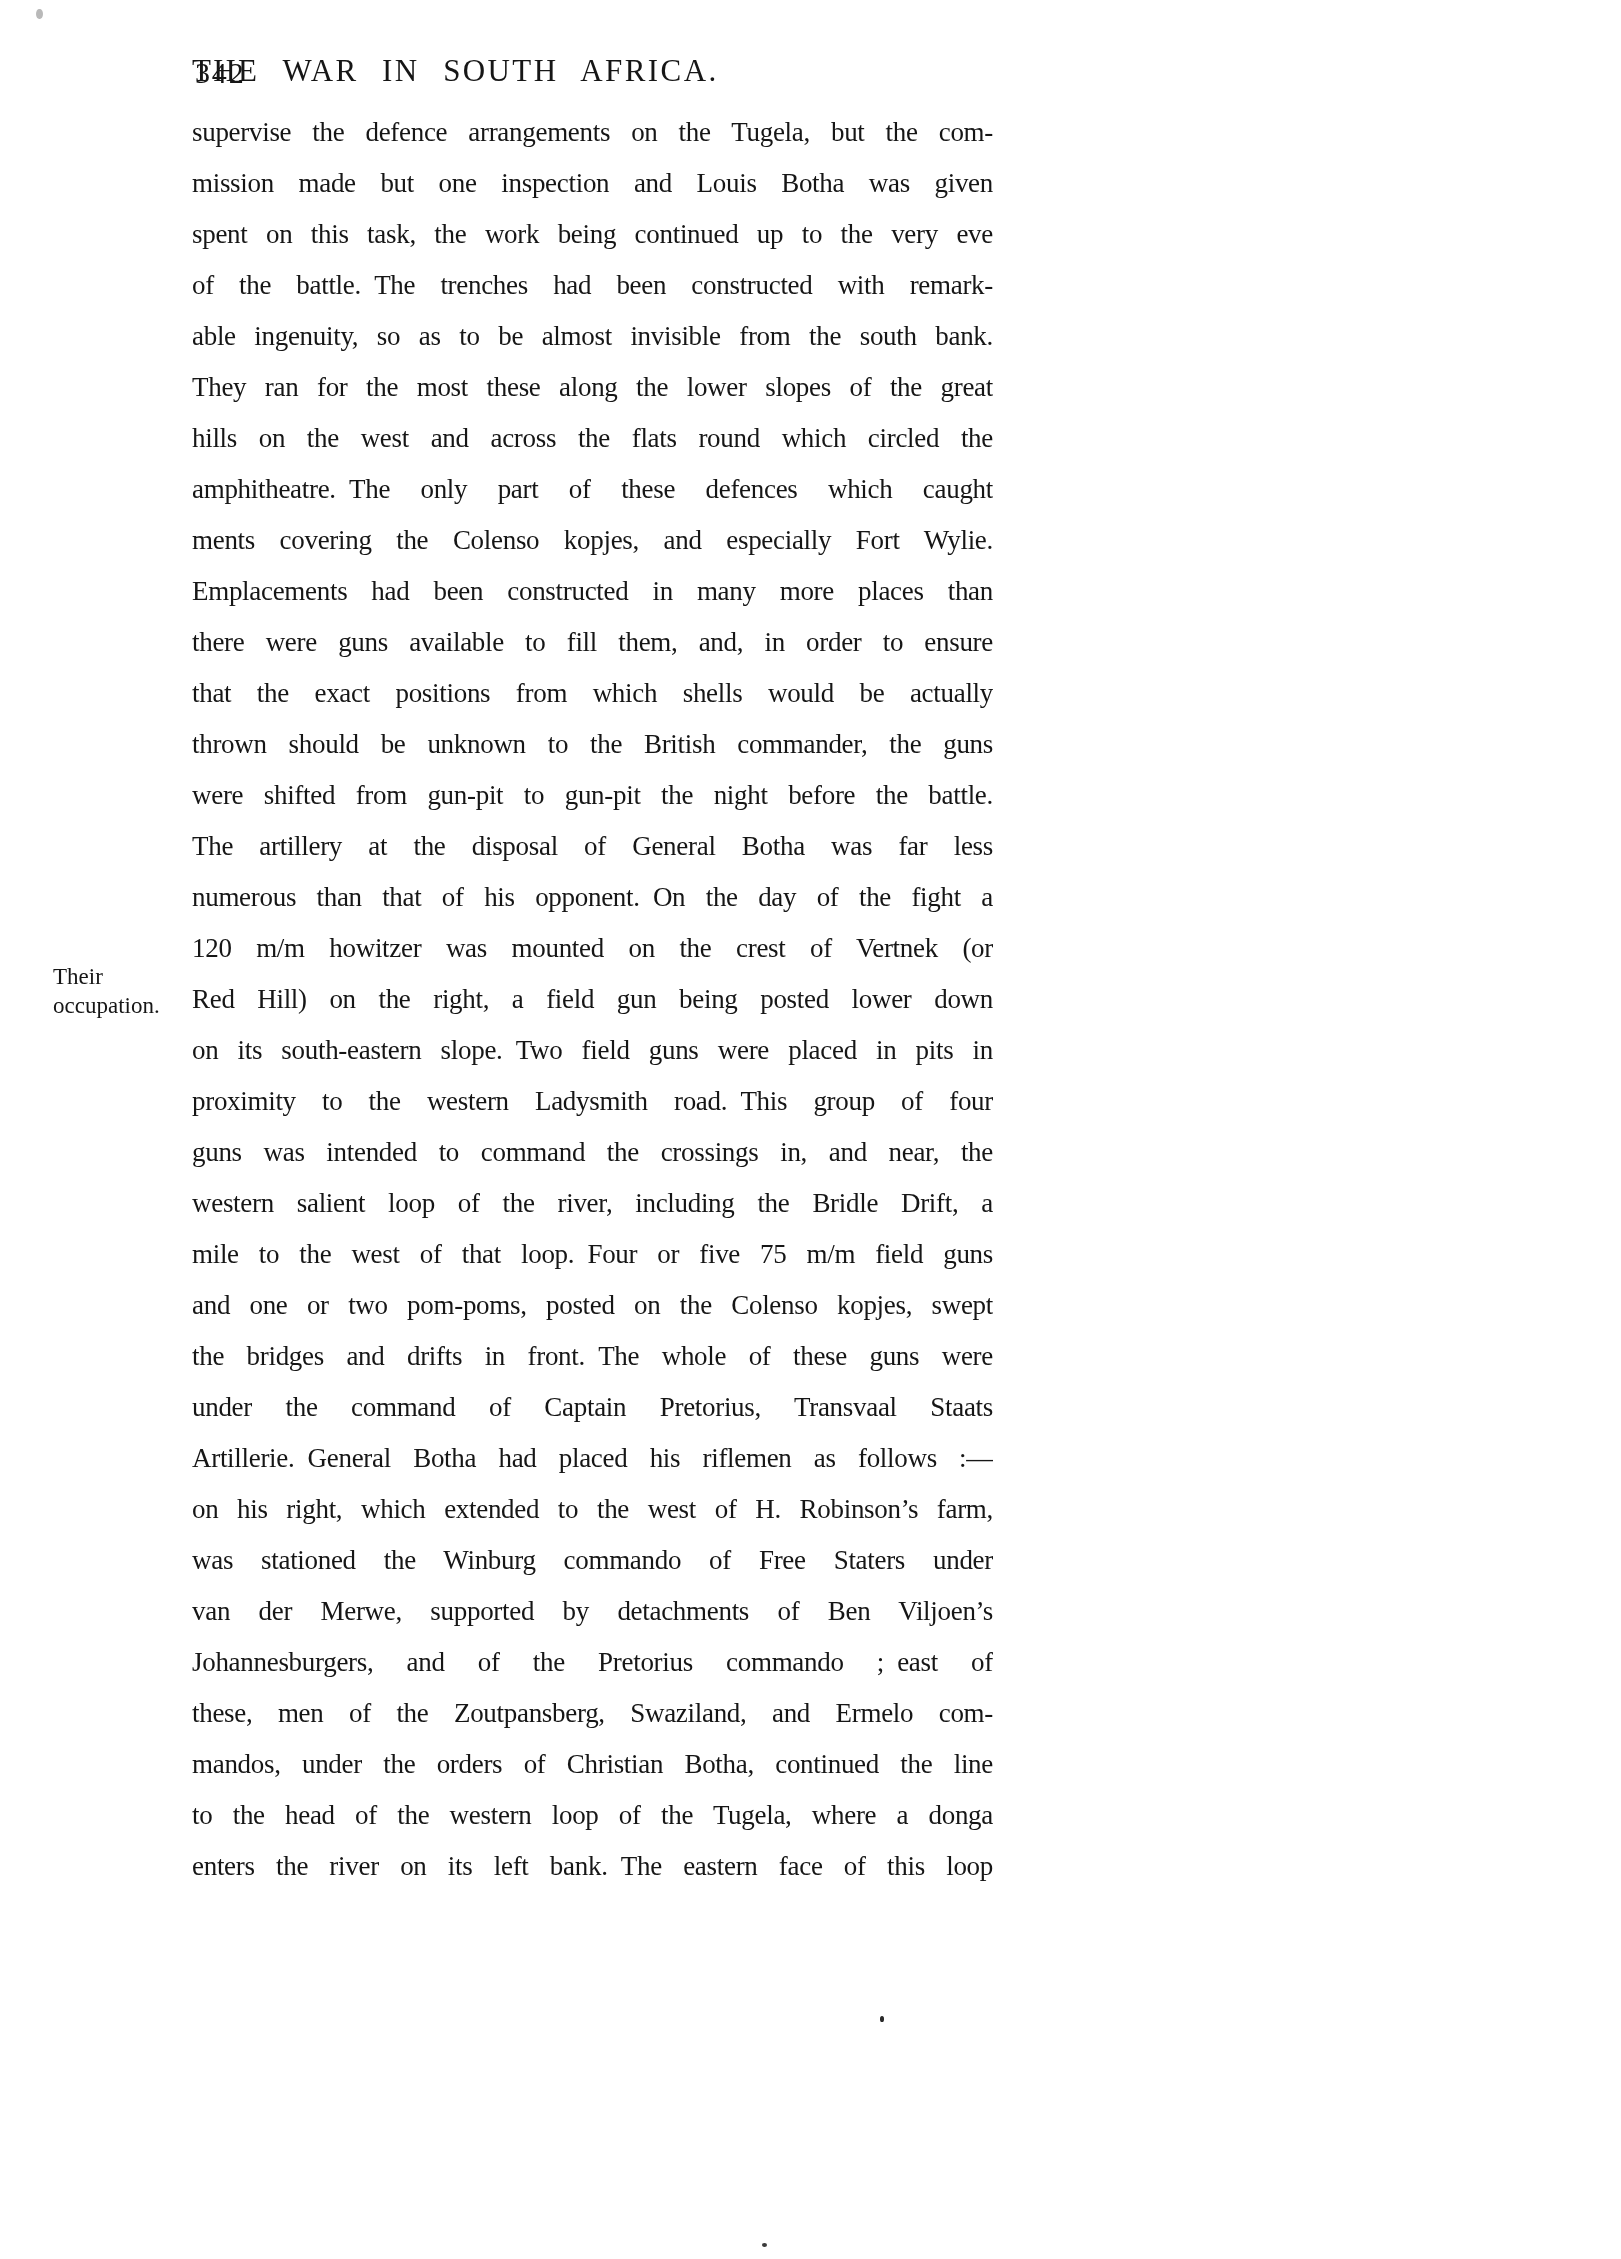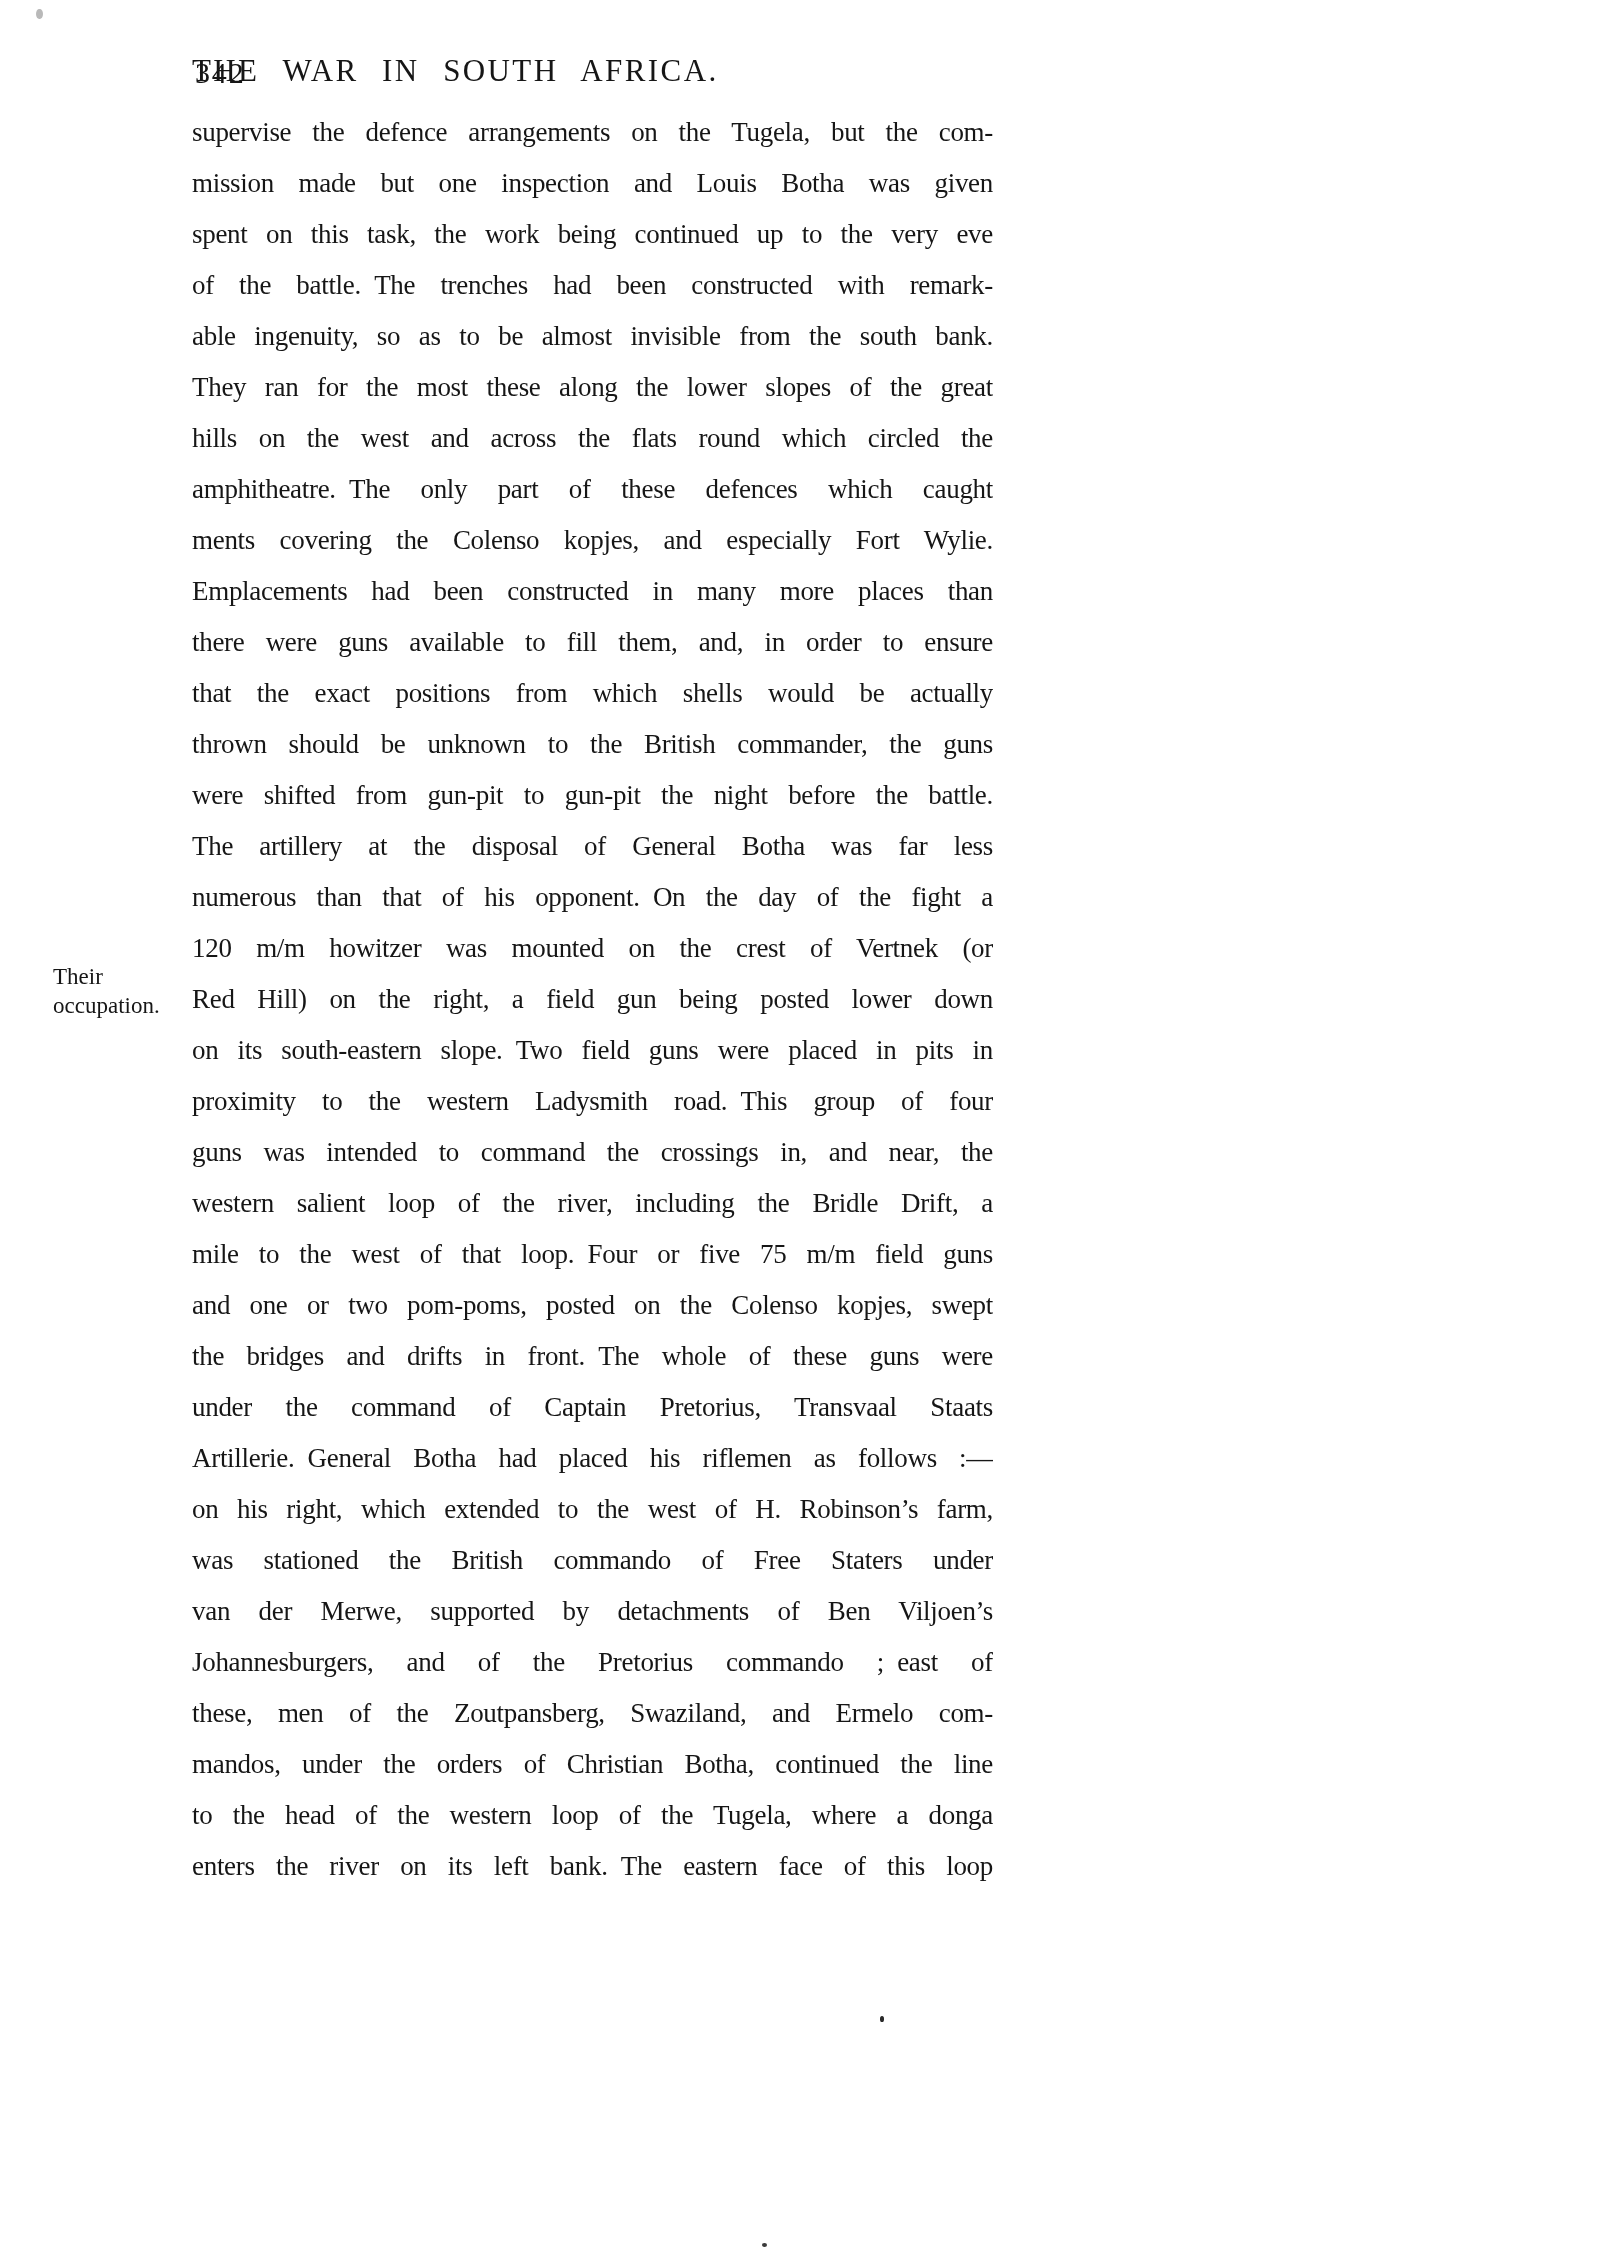--- a/index.html
+++ b/index.html
@@ -103,21 +103,21 @@
       <div class="text-line">on its south-eastern slope. Two field guns were placed in pits in</div>
       <div class="text-line">proximity to the western Ladysmith road. This group of four</div>
       <div class="text-line">guns was intended to command the crossings in, and near, the</div>
       <div class="text-line">western salient loop of the river, including the Bridle Drift, a</div>
       <div class="text-line">mile to the west of that loop. Four or five 75 m/m field guns</div>
       <div class="text-line">and one or two pom-poms, posted on the Colenso kopjes, swept</div>
       <div class="text-line">the bridges and drifts in front. The whole of these guns were</div>
       <div class="text-line">under the command of Captain Pretorius, Transvaal Staats</div>
       <div class="text-line">Artillerie. General Botha had placed his riflemen as follows :—</div>
       <div class="text-line">on his right, which extended to the west of H. Robinson’s farm,</div>
-      <div class="text-line">was stationed the British commando of Free Staters under</div>
+      <div class="text-line">was stationed the Winburg commando of Free Staters under</div>
       <div class="text-line">van der Merwe, supported by detachments of Ben Viljoen’s</div>
       <div class="text-line">Johannesburgers, and of the Pretorius commando ; east of</div>
       <div class="text-line">these, men of the Zoutpansberg, Swaziland, and Ermelo com-</div>
       <div class="text-line">mandos, under the orders of Christian Botha, continued the line</div>
       <div class="text-line">to the head of the western loop of the Tugela, where a donga</div>
       <div class="text-line">enters the river on its left bank. The eastern face of this loop</div>
     </main>
 
   <div class="print-artifact artifact-topleft"></div>
   <div class="print-artifact artifact-under-this"></div>

